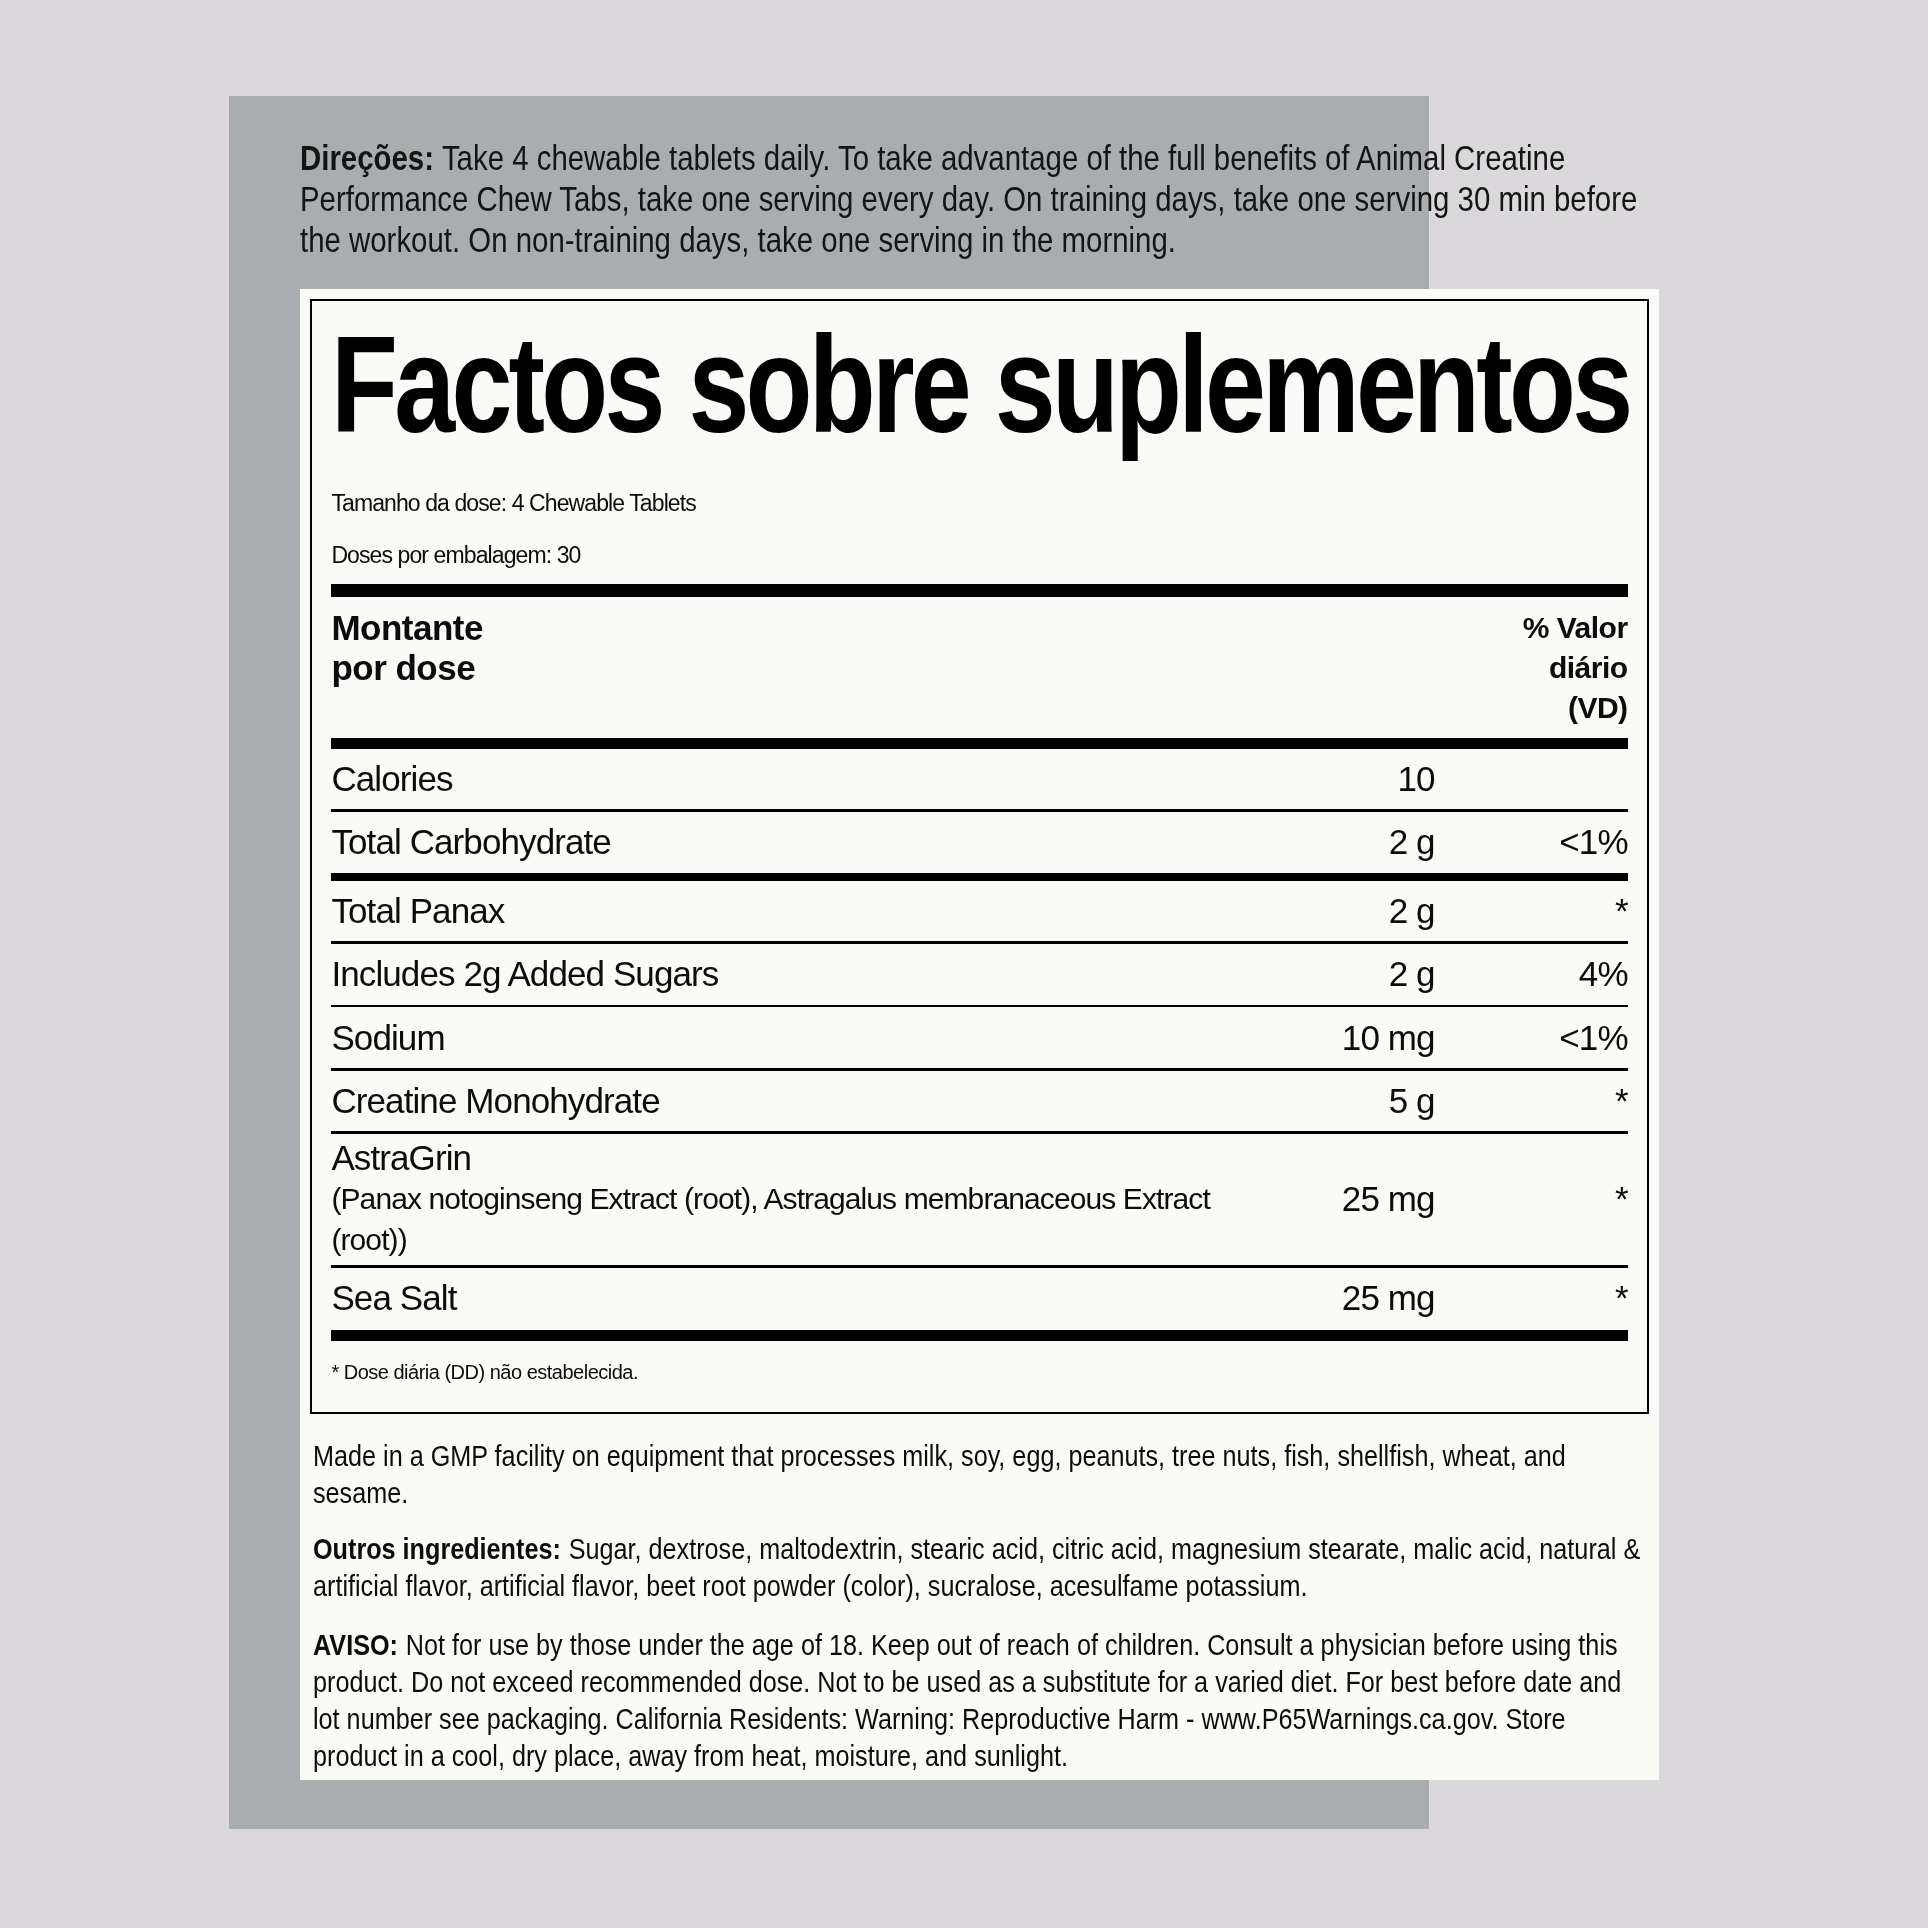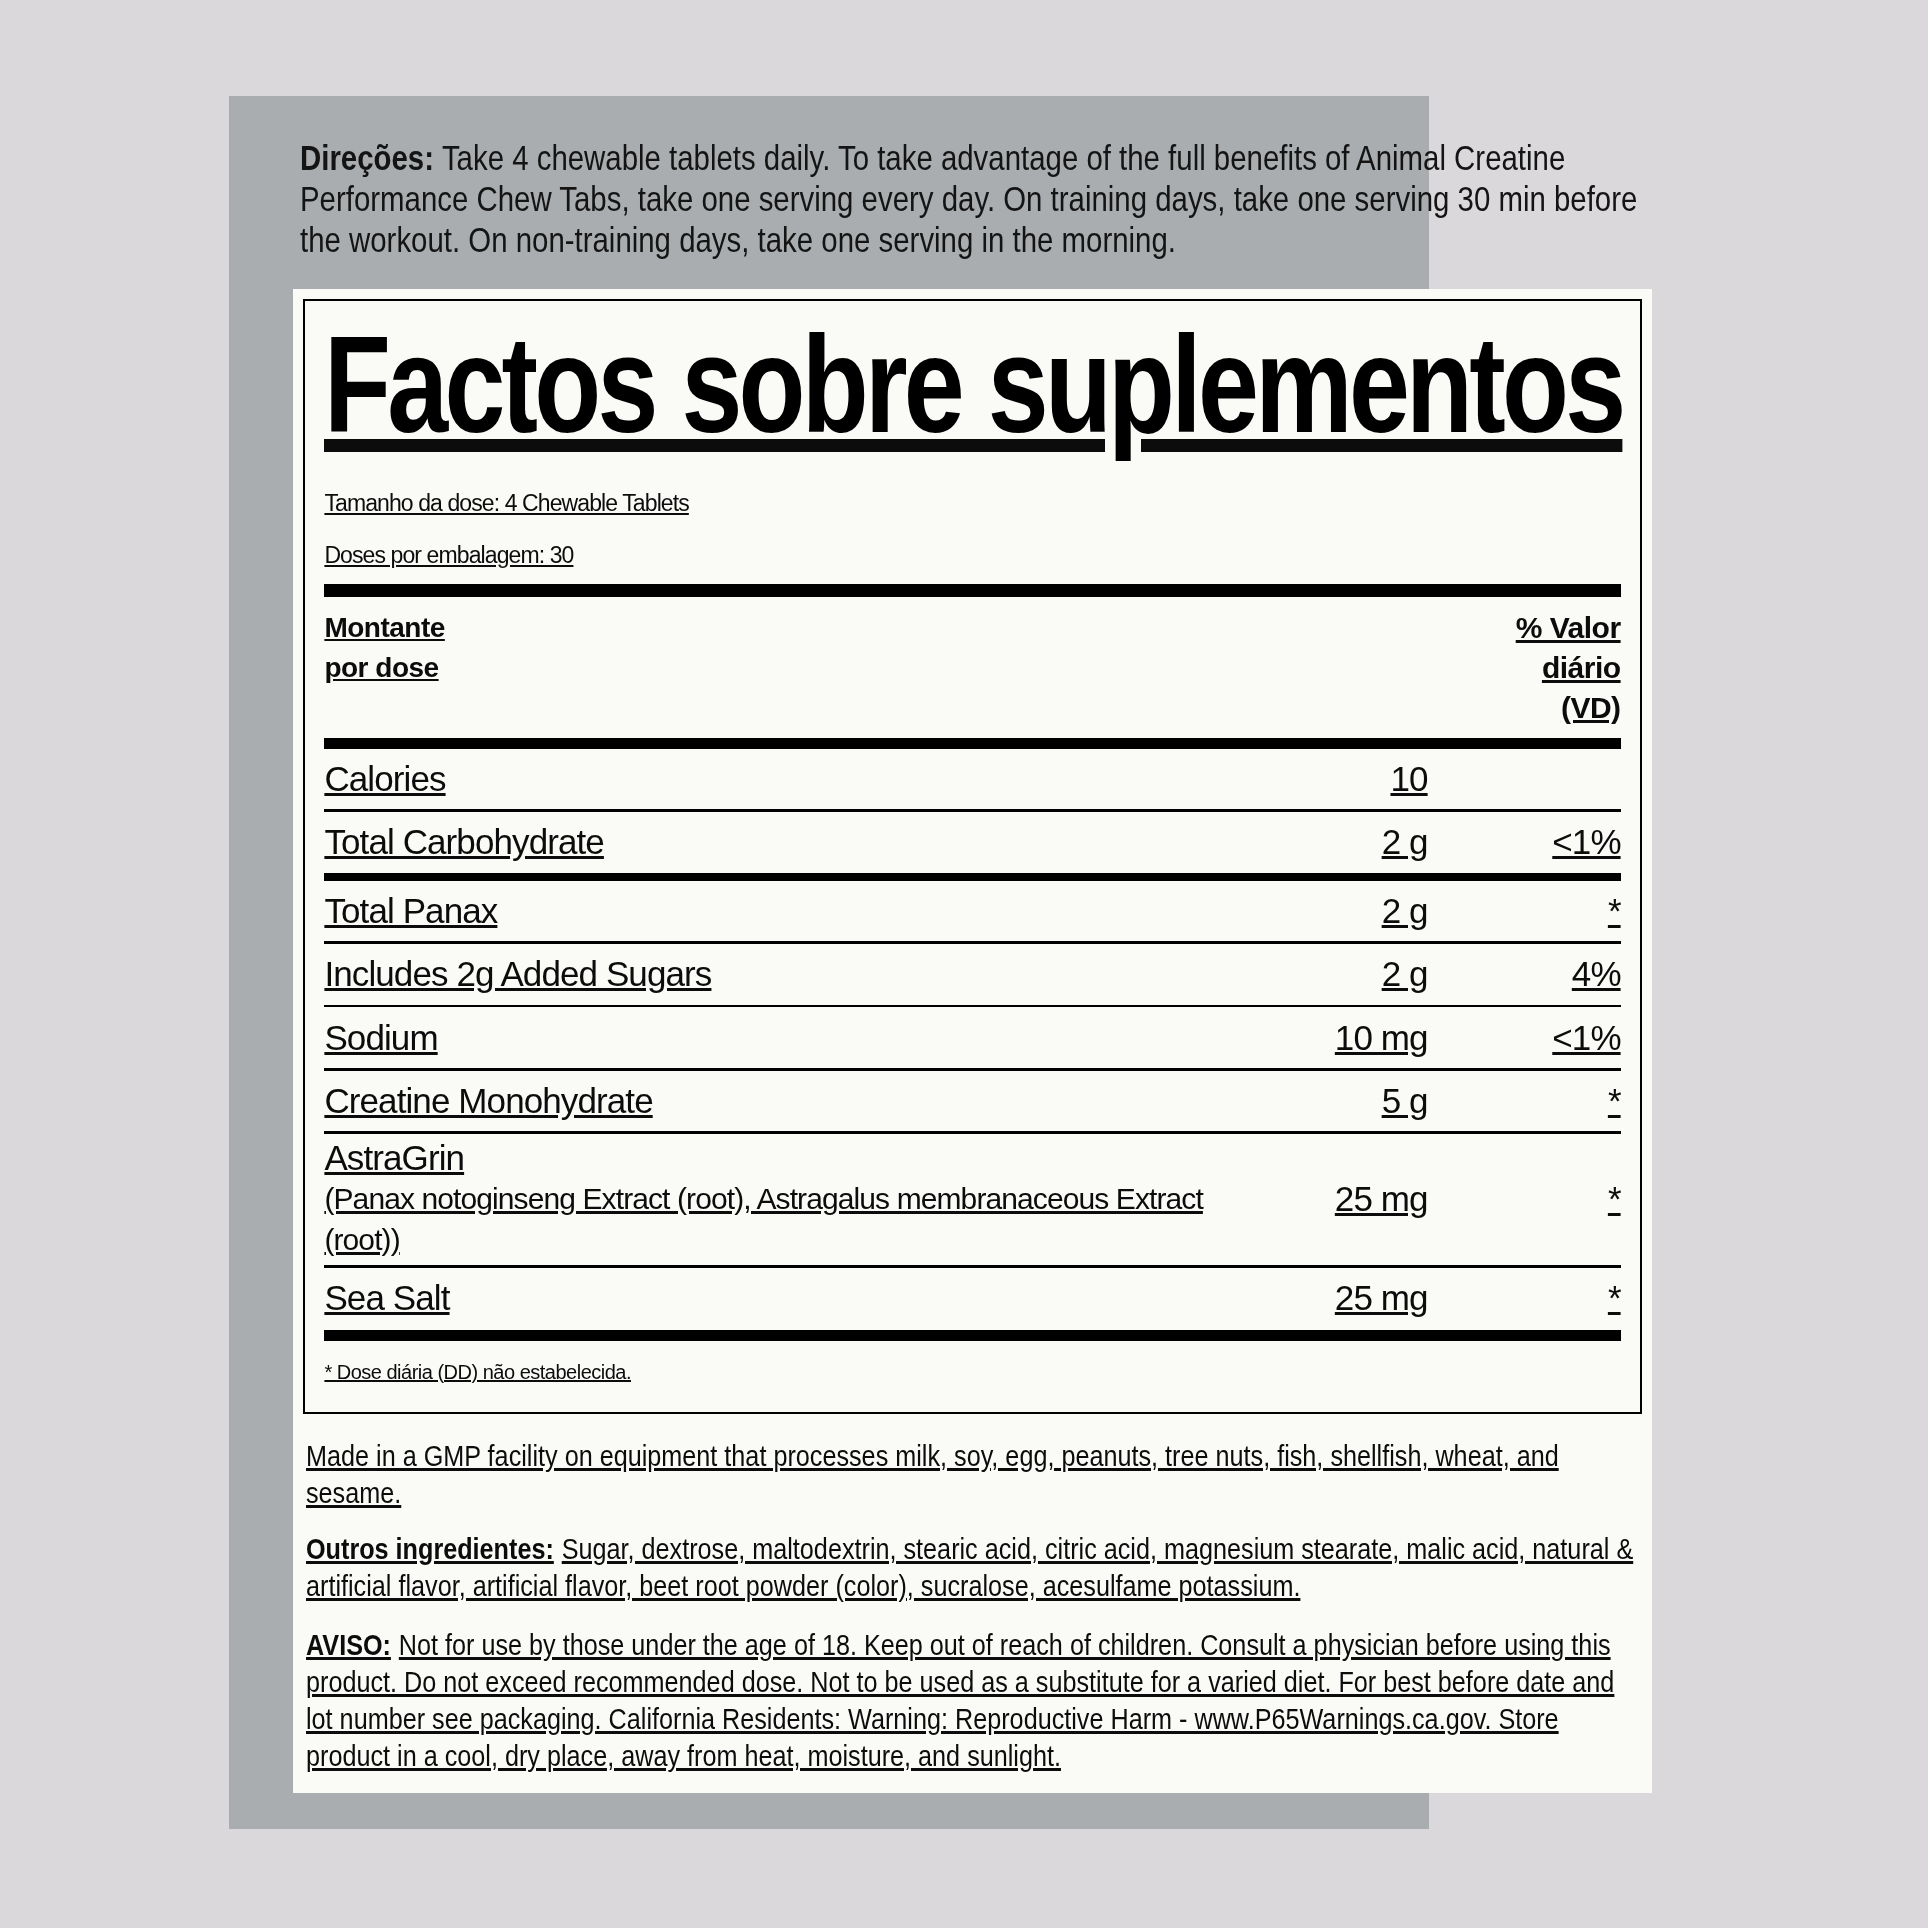--- a/index.html
+++ b/index.html
@@ -7,35 +7,35 @@
         font-family:"Liberation Sans","DejaVu Sans",sans-serif;color:#0c0c0c;}
   .panel{position:absolute;left:229px;top:96px;width:1200px;height:1733px;background:#a9adaf;}
 
   
   .condense{transform:scaleX(0.84);transform-origin:0 0;width:119%;}
 
   .directions{position:absolute;left:71px;top:41px;width:1363px;}
   .directions .condense{font-size:35px;line-height:41px;color:#141414;}
   .lead{font-weight:bold;margin-right:9.4px;}
 
-  .white-card{position:absolute;left:64px;top:193px;width:1359px;background:#fafaf7;padding-bottom:19px;text-decoration:underline;}
+  .white-card{position:absolute;left:71px;top:193px;width:1359px;background:#fafaf7;padding-bottom:6px;}
   .facts{margin:10.4px 10.4px 0 10.4px;border:2.8px solid #000;padding:0 19px 24.5px 19px;}
 
   .title{margin:13px 0 0 0;font-size:137px;line-height:141px;font-weight:bold;letter-spacing:-4.7px;
          transform:scaleX(0.80);transform-origin:0 0;width:126%;color:#000;}
   .serving{margin:28px 0 0 0;font-size:23px;line-height:40px;letter-spacing:-0.9px;}
   .serving2{margin-top:11.3px;}
 
   .bar{background:#000;}
   .bar14{height:13px;margin-top:9.4px;}
   .bar12{height:11.3px;margin-top:9.4px;}
   .bar11{height:10.4px;margin-top:1.9px;}
 
   .header-row{display:flex;justify-content:space-between;align-items:flex-start;margin-top:11.3px;}
-  .head-left{font-weight:bold;font-size:28px;line-height:40px;letter-spacing:-0.5px;}
+  .head-left{font-weight:bold;font-size:35px;line-height:40px;letter-spacing:-0.5px;}
   .head-right{font-weight:bold;font-size:30px;line-height:40px;text-align:right;letter-spacing:-0.5px;}
 
   .row{display:grid;grid-template-columns:1fr 188px 193px;align-items:center;
        min-height:51px;padding:4.7px 0;font-size:35px;line-height:40px;letter-spacing:-0.9px;}
   .row .amt{text-align:right;}
   .row .dv{text-align:right;}
   .row .detail{font-size:30px;line-height:41px;letter-spacing:-0.9px;}
   .sep{height:2.8px;background:#000;}
   .sep-thick{height:8.5px;background:#000;}
 

